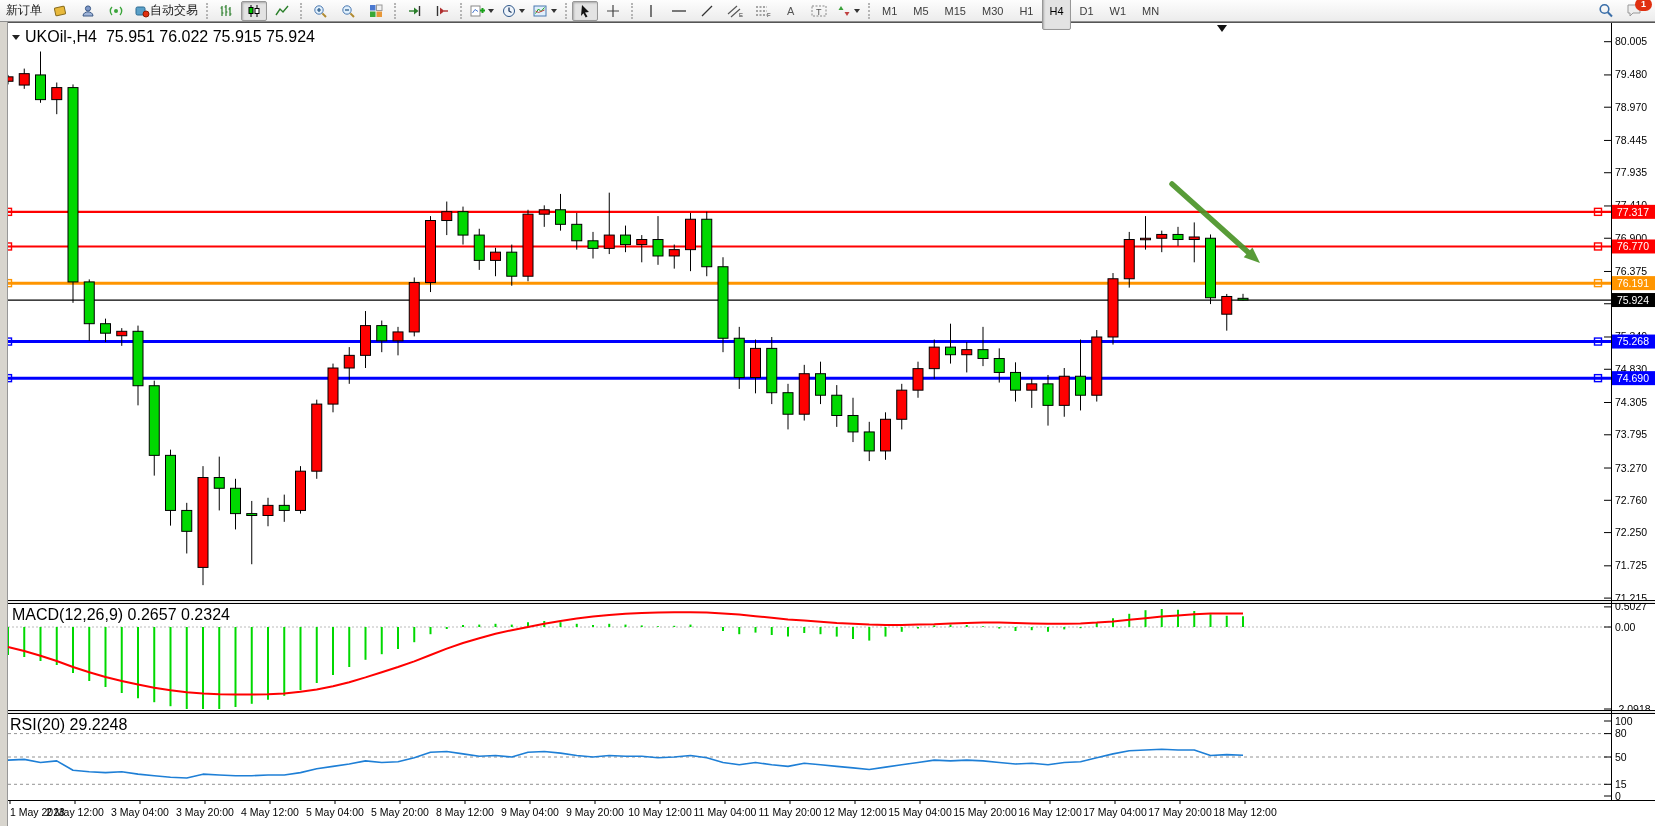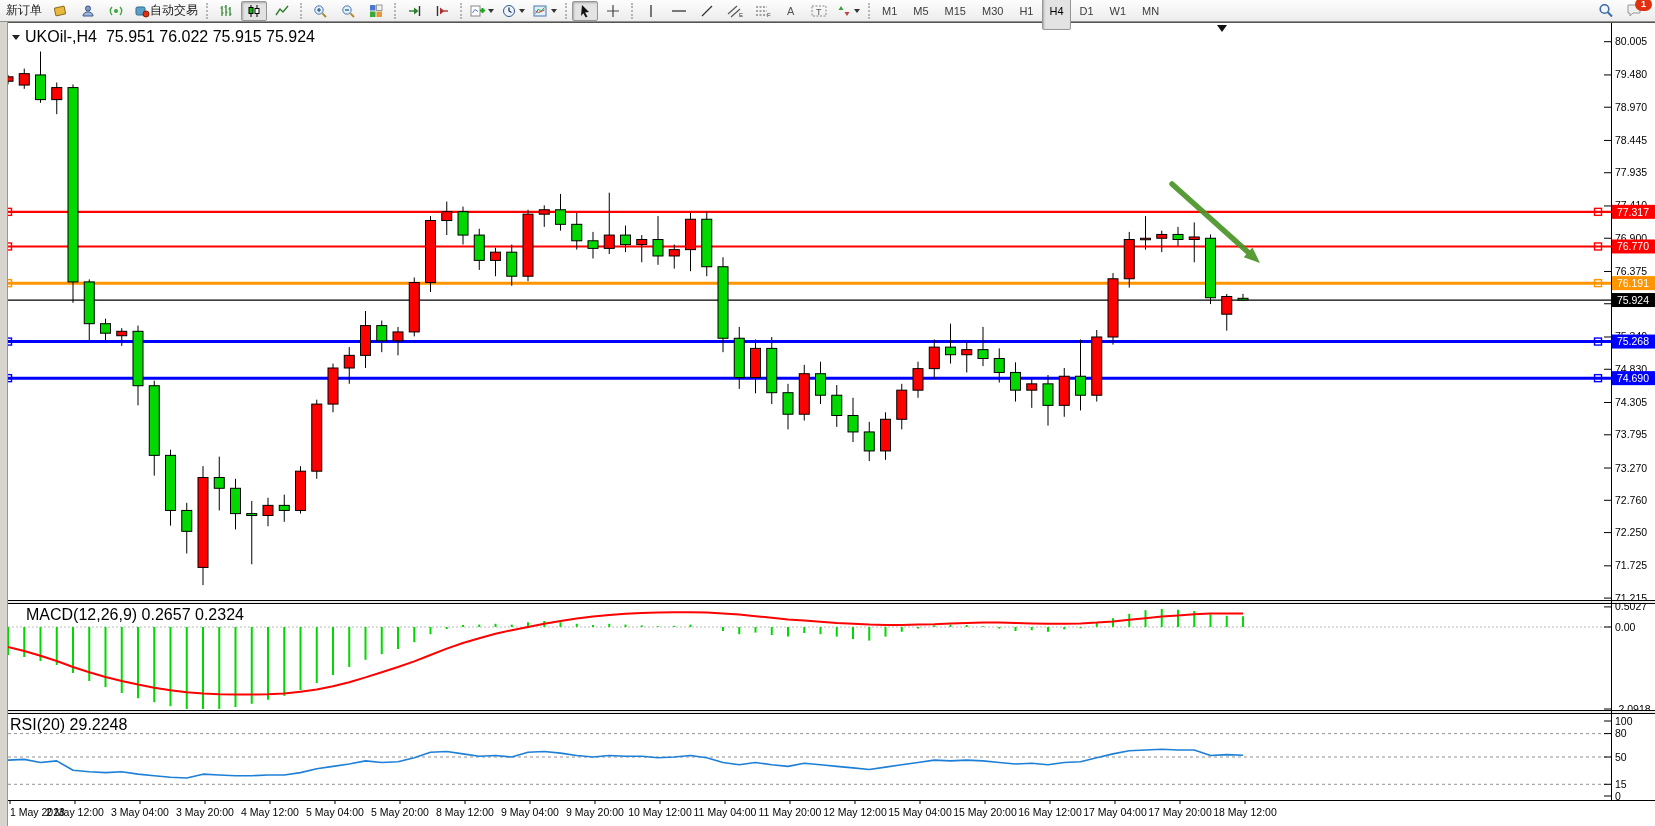--- a/index.html
+++ b/index.html
@@ -666,18 +666,18 @@
     <path d="M1217 25 L1227 25 L1222 32 Z" fill="#111"></path>
     <g opacity="0.92">
       <line x1="1172" y1="184" x2="1248.0938480883676" y2="252.31152271569366" stroke="#4a9428" stroke-width="5.5" stroke-linecap="round"></line>
       <polygon points="1260,263 1243.7516541916182,257.14839692979433 1252.436041985117,247.474648501593" fill="#4a9428"></polygon>
     </g>
   </svg>
 
 <div class="ovl" style="left:12px;top:28px">
   <span class="tri-down"></span><span>UKOil-,H4</span>&nbsp;&nbsp;<span>75.951 76.022 75.915 75.924</span>
 </div>
-<div class="ovl" style="left:26px;top:606px">
+<div class="ovl" style="left:12px;top:606px">
   <span>MACD(12,26,9)</span>&nbsp;<span>0.2657</span>&nbsp;<span>0.2324</span>
 </div>
 <div class="ovl" style="left:10px;top:716px">
   <span>RSI(20)</span>&nbsp;<span>29.2248</span>
 </div>
 
 </body></html>

